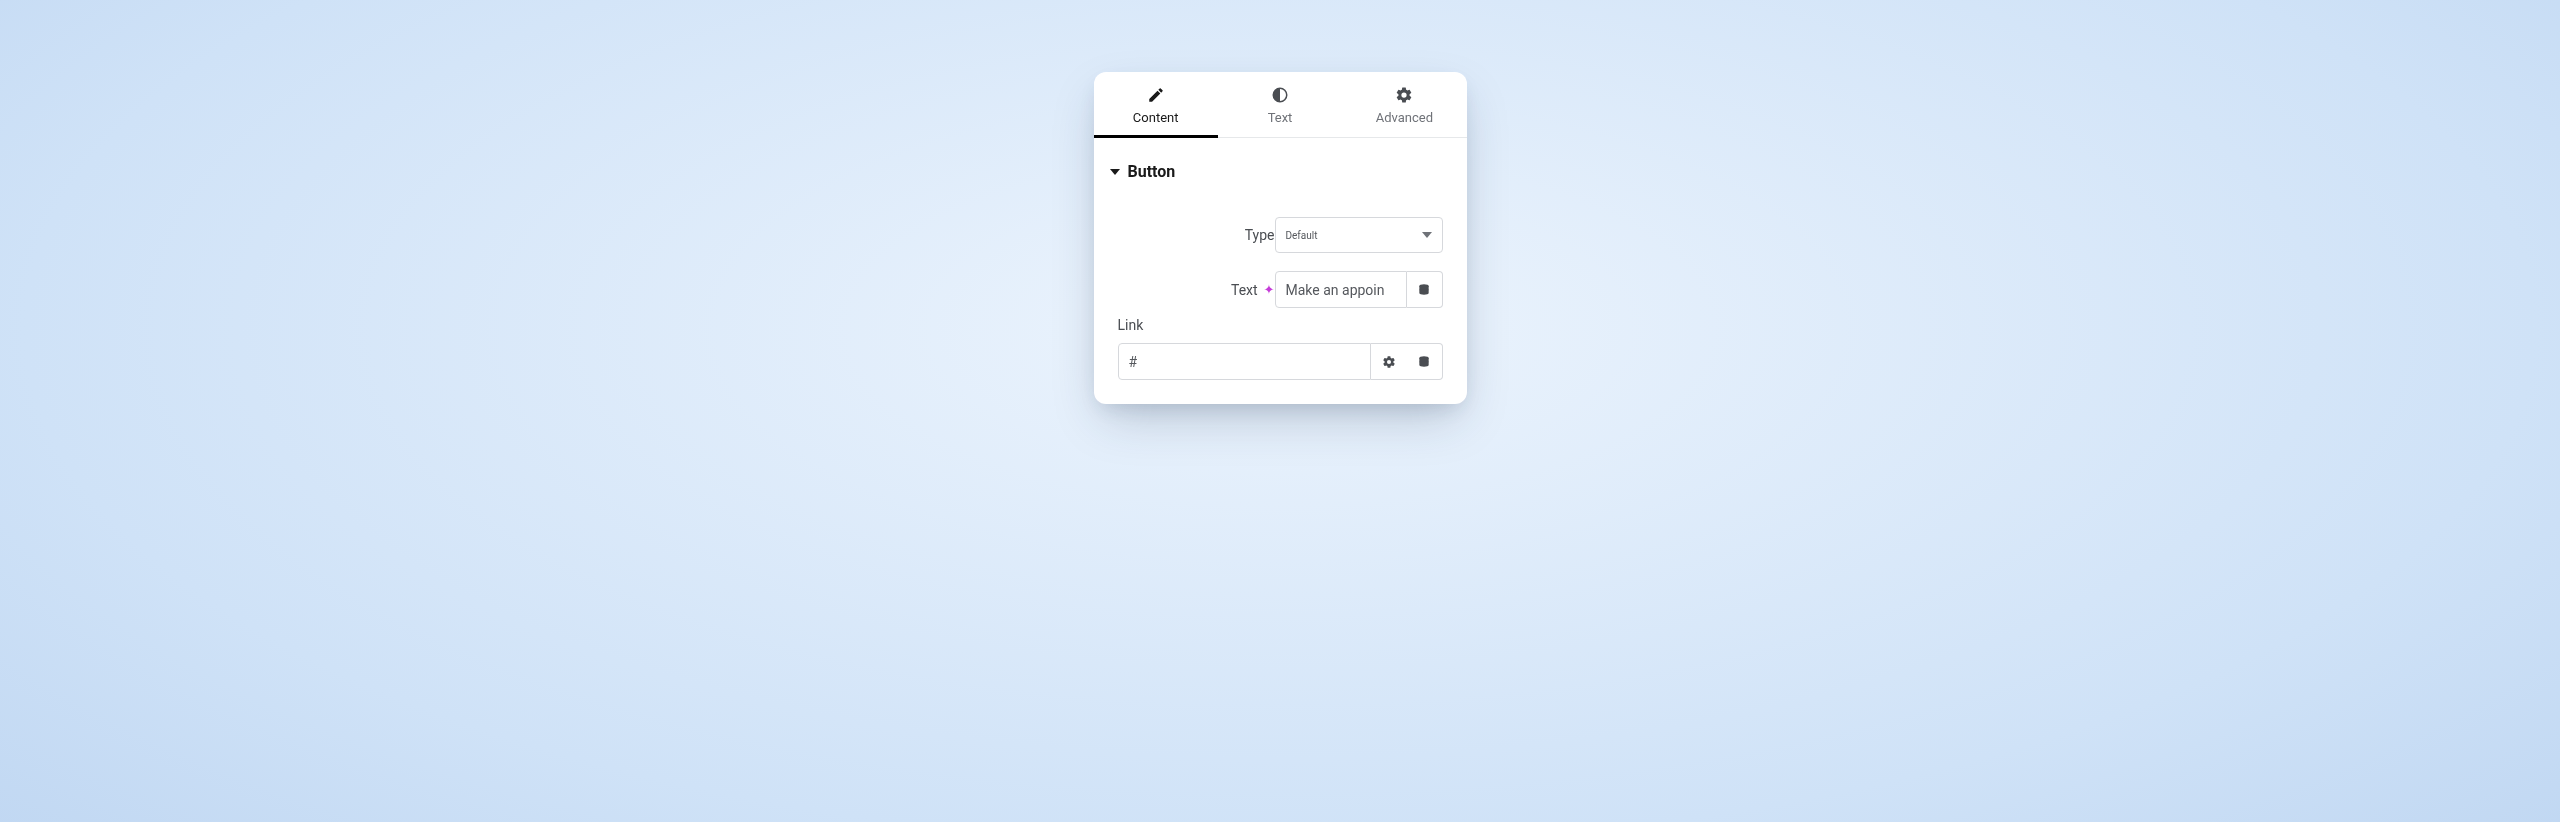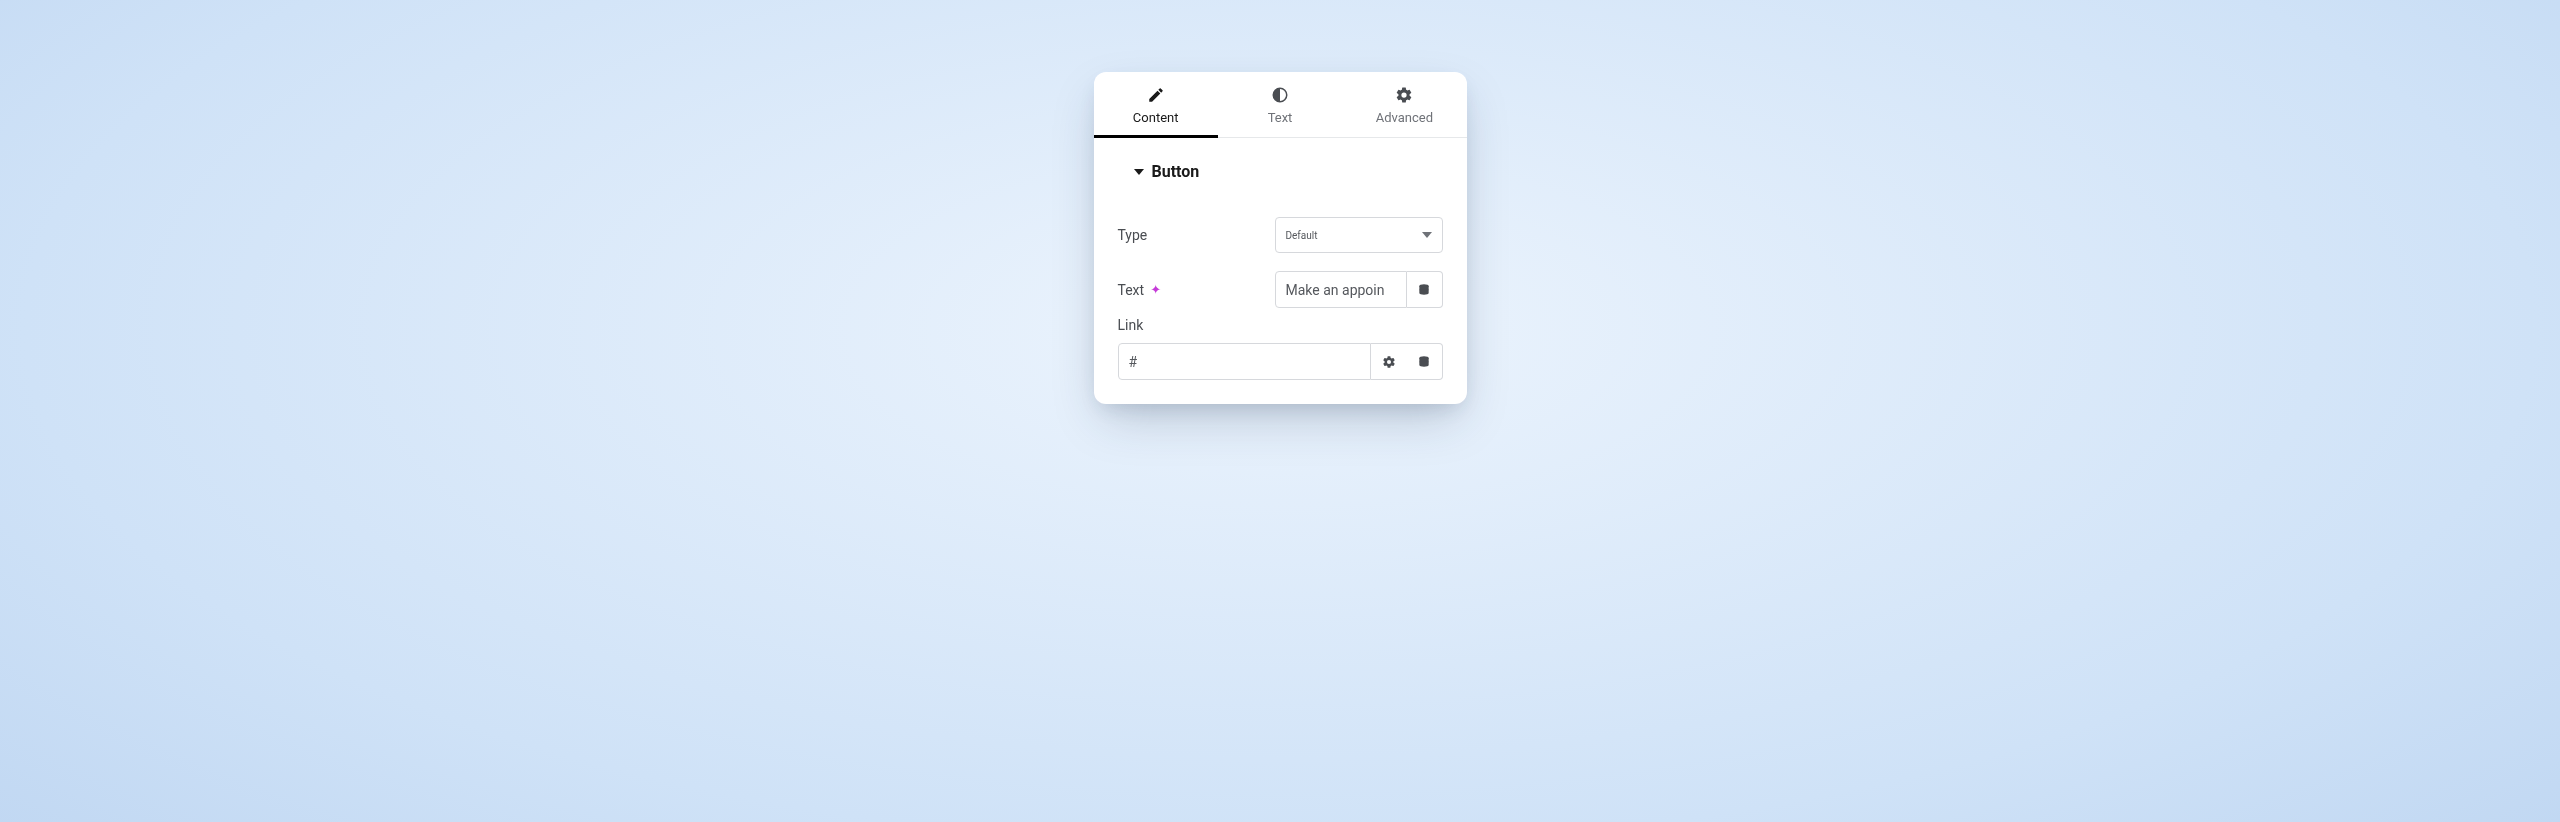--- a/index.html
+++ b/index.html
@@ -43,39 +43,39 @@
   }
   .tab .icon {
     display: block;
     margin: 0 auto 6px auto;
     width: 18px; height: 18px;
   }
   .section-head {
     display: flex;
     align-items: center;
     gap: 8px;
-    padding: 24px 24px 8px 40px;
+    padding: 24px 24px 8px 16px;
     cursor: pointer;
   }
   .caret {
     width: 0; height: 0;
     border-left: 5px solid transparent;
     border-right: 5px solid transparent;
     border-top: 6px solid #1a1a1a;
   }
   .section-title {
     font-size: 16px;
     font-weight: 700;
     color: #1a1a1a;
   }
   .fields { padding: 10px 24px 24px 24px; }
   .row {
     display: flex;
     align-items: center;
-    justify-content: space-between;
+    justify-content: flex-end;
     margin-top: 18px;
   }
   .row-stack { display: block; margin-top: 9px; }
   .label {
     font-size: 14px;
     color: #4a4d52;
     display: flex;
     align-items: center;
     gap: 6px;
   }

